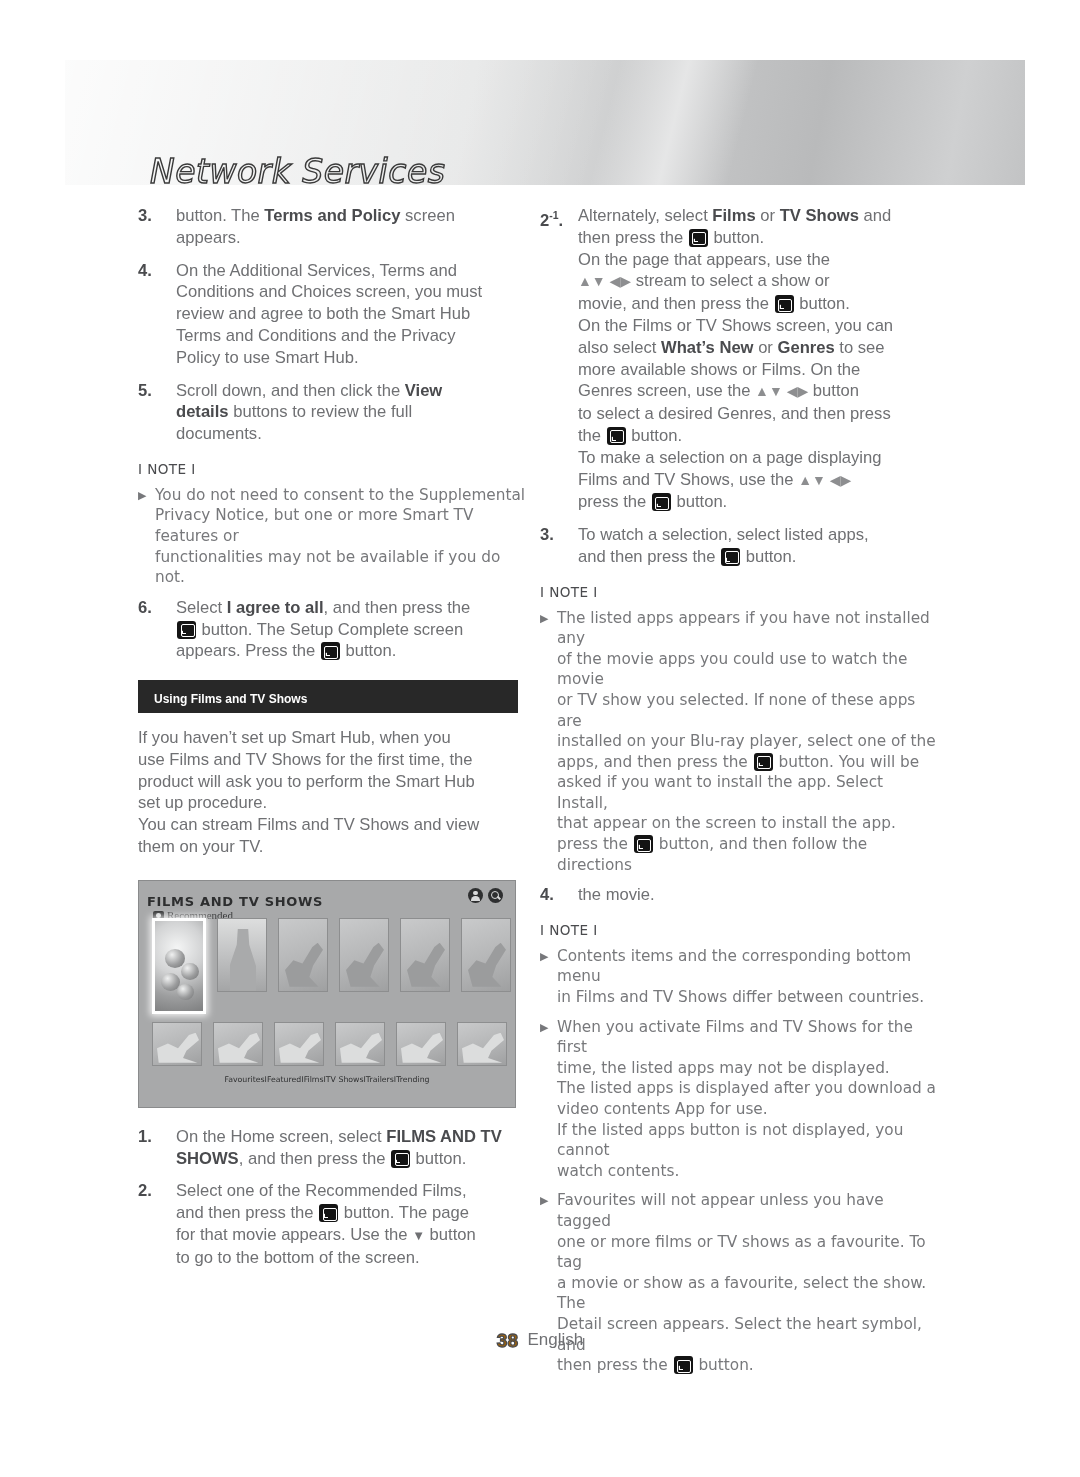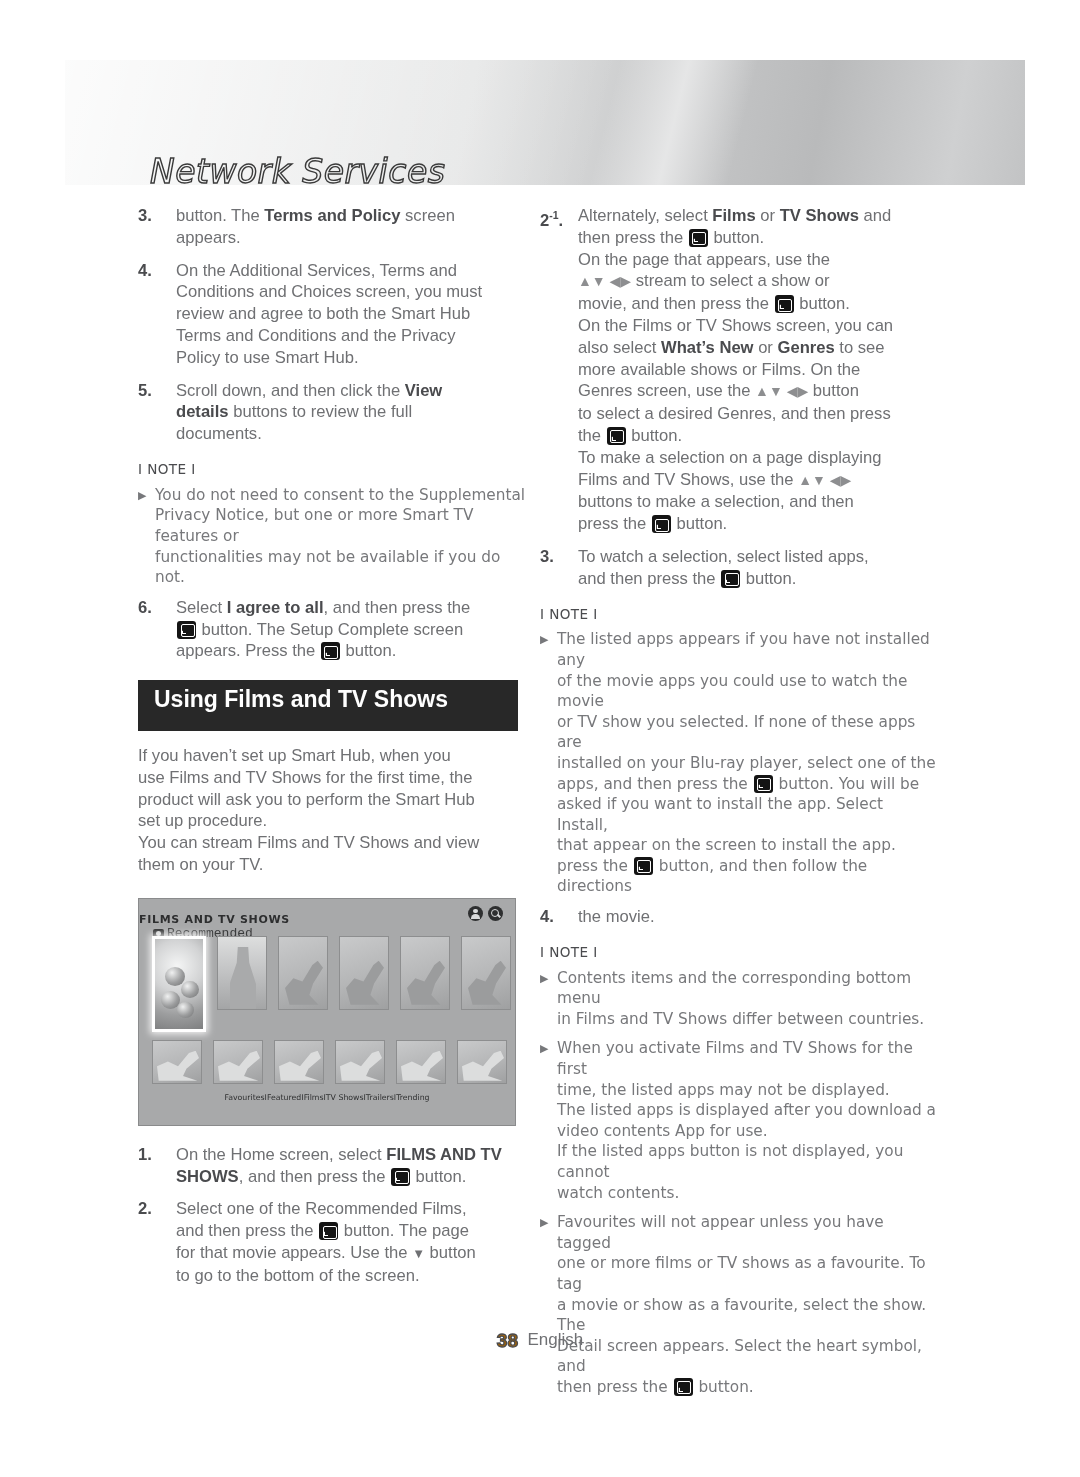--- a/index.html
+++ b/index.html
@@ -110,41 +110,41 @@
   }
   .note-bullet { flex: 0 0 17px; font-size: 11px; line-height: 21px; color:#77787b; }
   .note-text { flex: 1 1 auto; }
   .note-text p { margin: 0; }
   .note .ent { vertical-align: -4px; }
 
   
   .section-bar {
     background: #282828;
     color: #ffffff;
-    font-size: 23px;
+    font-size: 12px;
     font-weight: bold;
-    padding: 9px 0 20px 16px;
+    padding: 9px 0 2px 16px;
     margin: 18px 0 14px 0;
     width: 380px;
   }
 
   .para { margin-bottom: 0; }
 
   
   .tvshot {
     width: 378px; height: 228px;
     background: #a8a9aa;
     border: 1px solid #8a8b8c;
     margin: 22px 0 18px 0;
     position: relative;
     overflow: hidden;
   }
   .tv-title {
-    position: absolute; left: 0; top: 10px;
-    font-size: 11px; letter-spacing: 0.7px;
+    position: absolute; left: 8px; top: 10px;
+    font-size: 13px; letter-spacing: 0.7px;
     color: #2d2e2f; font-weight: 600;
     font-family: "DejaVu Sans", sans-serif;
   }
   .tv-icons { position: absolute; right: 12px; top: 7px; display: flex; gap: 5px; }
   .tv-ic { width: 15px; height: 15px; border-radius: 50%; background:#2e2f30; position: relative; }
   .tv-ic.person::before {
     content:""; position:absolute; left:5.2px; top:3px; width:4.6px; height:4.6px;
     border-radius:50%; background:#d9dadb;
   }
   .tv-ic.person::after {
@@ -163,21 +163,21 @@
     position: absolute; left: 14px; top: 24px;
     display: flex; align-items: center; gap: 3px;
   }
   .reco-ic {
     width: 11px; height: 10px; background: #2d2e2f; border-radius: 2px; position: relative;
   }
   .reco-ic::after {
     content:""; position:absolute; left:2.6px; top:2.4px; width:5.6px; height:5.2px;
     border-radius:50%; background:#d4d5d6;
   }
-  .reco-label { font-size: 13px; color:#3b3c3d; font-family:Liberation Mono, monospace; }
+  .reco-label { font-size: 11px; color:#3b3c3d; font-family:Liberation Serif, serif; }
   .row1 { position:absolute; left: 13px; top: 37px; display:flex; gap: 11px; }
   .row2 { position:absolute; left: 13px; top: 141px; display:flex; gap: 11px; }
   .thumb {
     width: 50px; height: 74px;
     background: linear-gradient(160deg,#c9cacb 0%, #b5b6b7 55%, #9fa0a1 100%);
     border: 1.5px solid #8d8e8f;
     position: relative; overflow: hidden;
   }
   .thumb.sq { width: 50px; height: 44px; }
   .thumb .shape {
@@ -400,21 +400,20 @@
             <p><span class="arrows">▲▼ ◀▶</span><span> stream to select a show or</span></p>
             <p><span>movie, and then press the </span><span class="ent"></span><span> button.</span></p>
             <p><span>On the Films or TV Shows screen, you can</span></p>
             <p><span>also select </span><span class="b">What’s New</span><span> or </span><span class="b">Genres</span><span> to see</span></p>
             <p><span>more available shows or Films. On the</span></p>
             <p><span>Genres screen, use the </span><span class="arrows">▲▼ ◀▶</span><span> button</span></p>
             <p><span>to select a desired Genres, and then press</span></p>
             <p><span>the </span><span class="ent"></span><span> button.</span></p>
             <p><span>To make a selection on a page displaying</span></p>
             <p><span>Films and TV Shows, use the </span><span class="arrows">▲▼ ◀▶</span></p>
-            <p><span>buttons to make a selection, and then</span></p>
             <p><span>press the </span><span class="ent"></span><span> button.</span></p>
           </div>
         </div>
         <div class="step">
           <div class="step-num">3.</div>
           <div class="step-body">
             <p><span>To watch a selection, select listed apps,</span></p>
             <p><span>and then press the </span><span class="ent"></span><span> button.</span></p>
           </div>
         </div>

